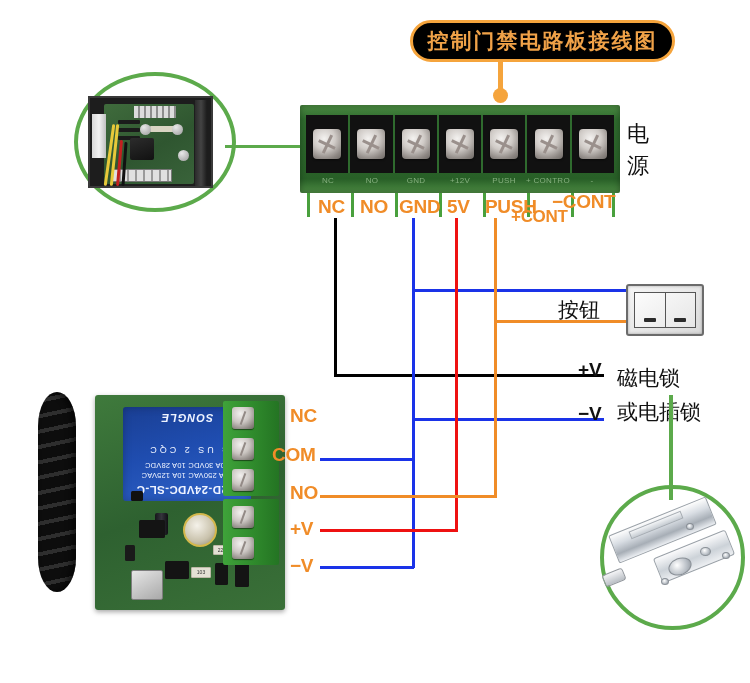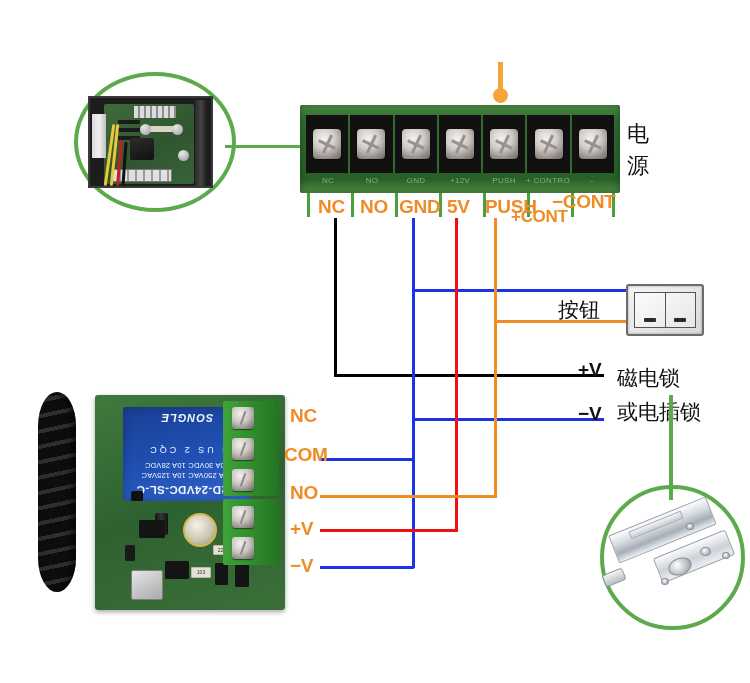--- a/index.html
+++ b/index.html
@@ -369,20 +369,23 @@
     position: absolute;
     background: linear-gradient(180deg,#f2f4f6,#c7cdd3);
     border: 1px solid #a6acb2;
   }
 </style>
 </head>
 <body>
 
 <div id="stage">
 
+  <div class="title-banner">
+    <span class="title-text">控制门禁电路板接线图</span>
+  </div>
   <div class="title-stem"></div>
   <div class="title-dot"></div>
 
   <div class="green-circle" id="circle-controller"></div>
   <div class="callout-line" id="controller-lead"></div>
 
   <div class="ctrl-photo">
     <div class="ctrl-pcb"></div>
     <div class="ctrl-hdr"></div>
     <div class="ctrl-chip" style="left:28px;top:22px;width:22px;height:4px;"></div>
@@ -538,18 +541,18 @@
       <div class="term-screw-sm" style="top:37px;"></div>
       <div class="term-screw-sm" style="top:68px;"></div>
     </div>
     <div class="green-term-block" style="left:128px;top:104px;width:56px;height:66px;">
       <div class="term-screw-sm" style="top:7px;"></div>
       <div class="term-screw-sm" style="top:38px;"></div>
     </div>
   </div>
 
   <div class="term-label" style="left:290px;top:405px;">NC</div>
-  <div class="term-label" style="left:284px;top:444px;">COM</div>
+  <div class="term-label" style="left:272px;top:444px;">COM</div>
   <div class="term-label" style="left:290px;top:482px;">NO</div>
   <div class="term-label" style="left:290px;top:518px;">+V</div>
   <div class="term-label" style="left:290px;top:555px;">−V</div>
 
 </div>
 
 </body></html>

